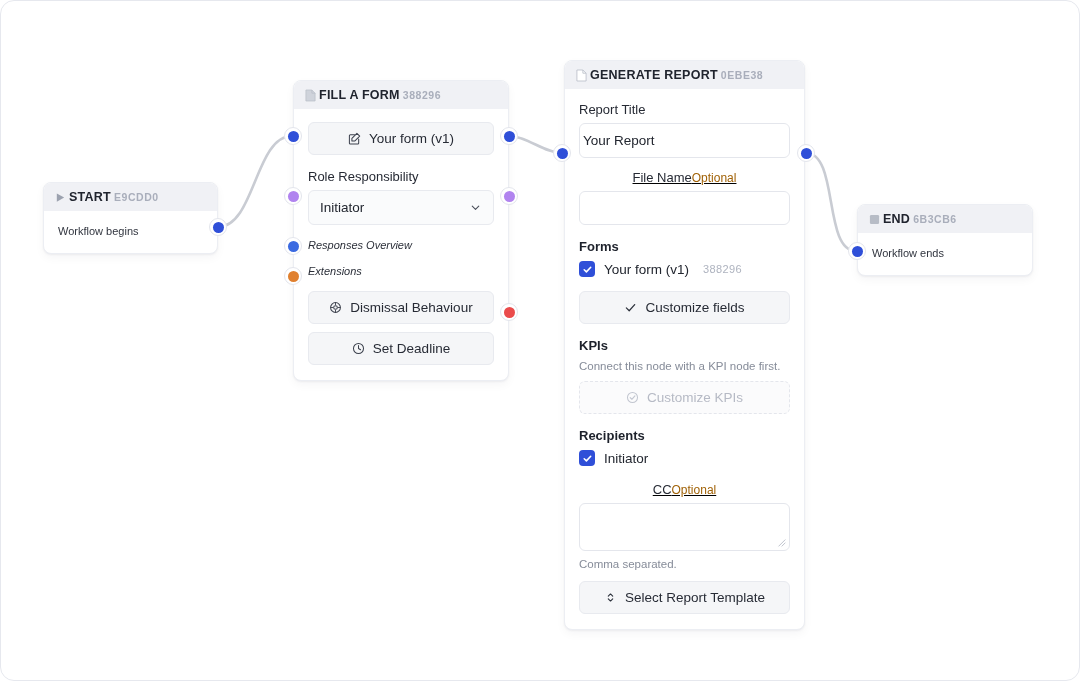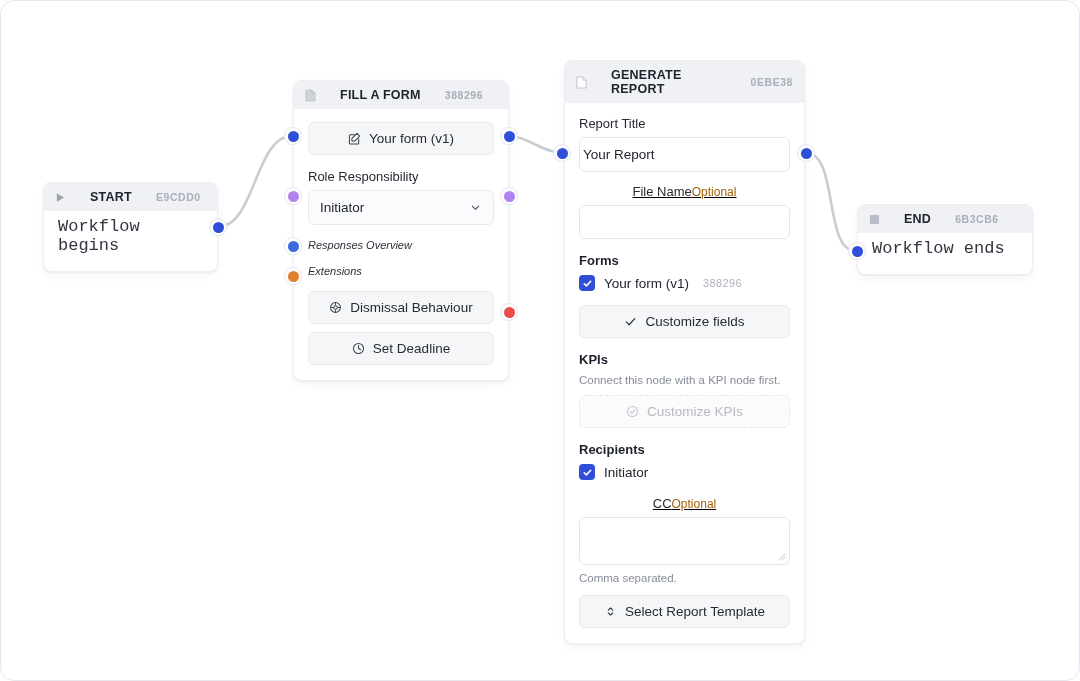--- a/index.html
+++ b/index.html
@@ -39,21 +39,21 @@
     position: absolute;
     background: #ffffff;
     border: 1px solid #eceef3;
     border-radius: 8px;
     box-shadow: 0 1px 2px rgba(16,24,40,0.05), 0 4px 10px rgba(16,24,40,0.04);
     box-sizing: border-box;
   }
   .node-header {
     display: flex;
     align-items: center;
-    gap: 24px;
+    gap: 3px;
     background: #f0f1f5;
     border-radius: 7px 7px 0 0;
     padding: 7px 11px;
     box-sizing: border-box;
   }
   .node-title {
     font-size: 12.5px;
     font-weight: 700;
     color: #20242e;
     letter-spacing: 0.25px;
@@ -62,24 +62,23 @@
     font-size: 10.5px;
     font-weight: 600;
     color: #a9aebb;
     letter-spacing: 0.55px;
     font-family: "Liberation Sans", sans-serif;
   }
   .node-body {
     padding: 13px 14px 15px 14px;
   }
   .node-simple-text {
-    font-size: 17px;
+    font-size: 11px;
     color: #31353f;
-    padding: 6px 14px 16px 14px;
-    font-family: Liberation Mono, monospace;
+    padding: 14px 14px 16px 14px;
   }
 
   
   .handle {
     position: absolute;
     width: 18px;
     height: 18px;
     border-radius: 50%;
     background: #ffffff;
     border: 1px solid #e3e5ec;

